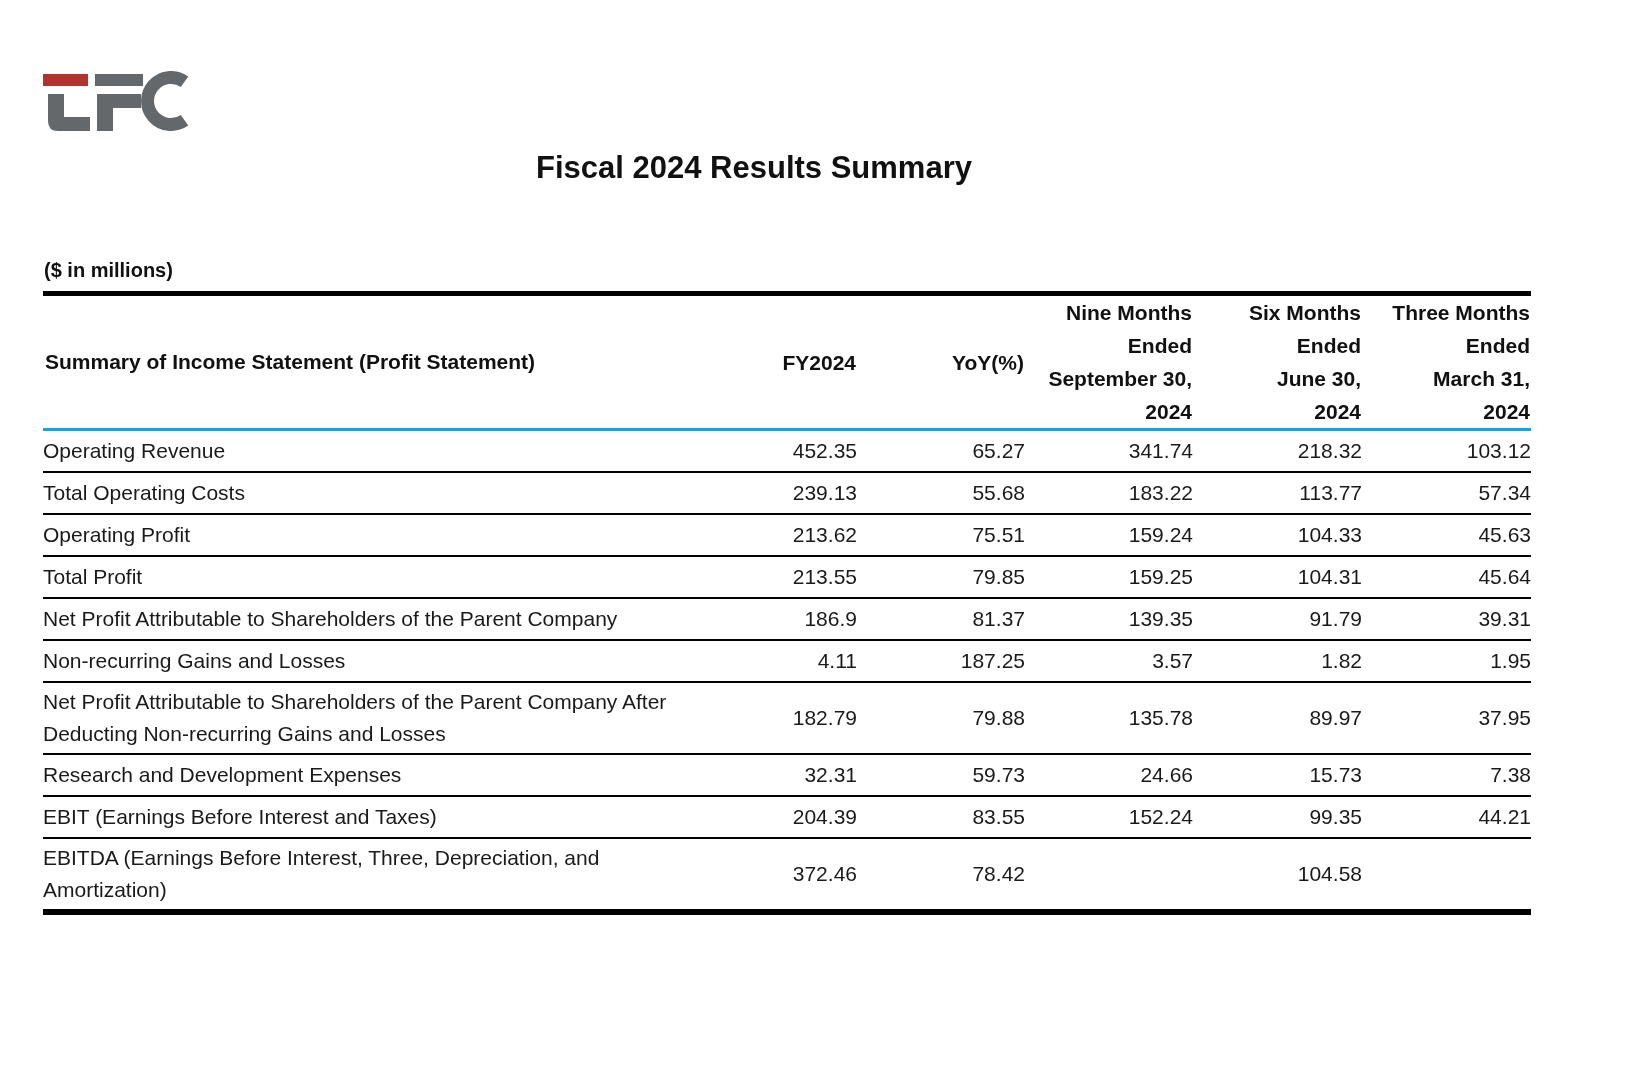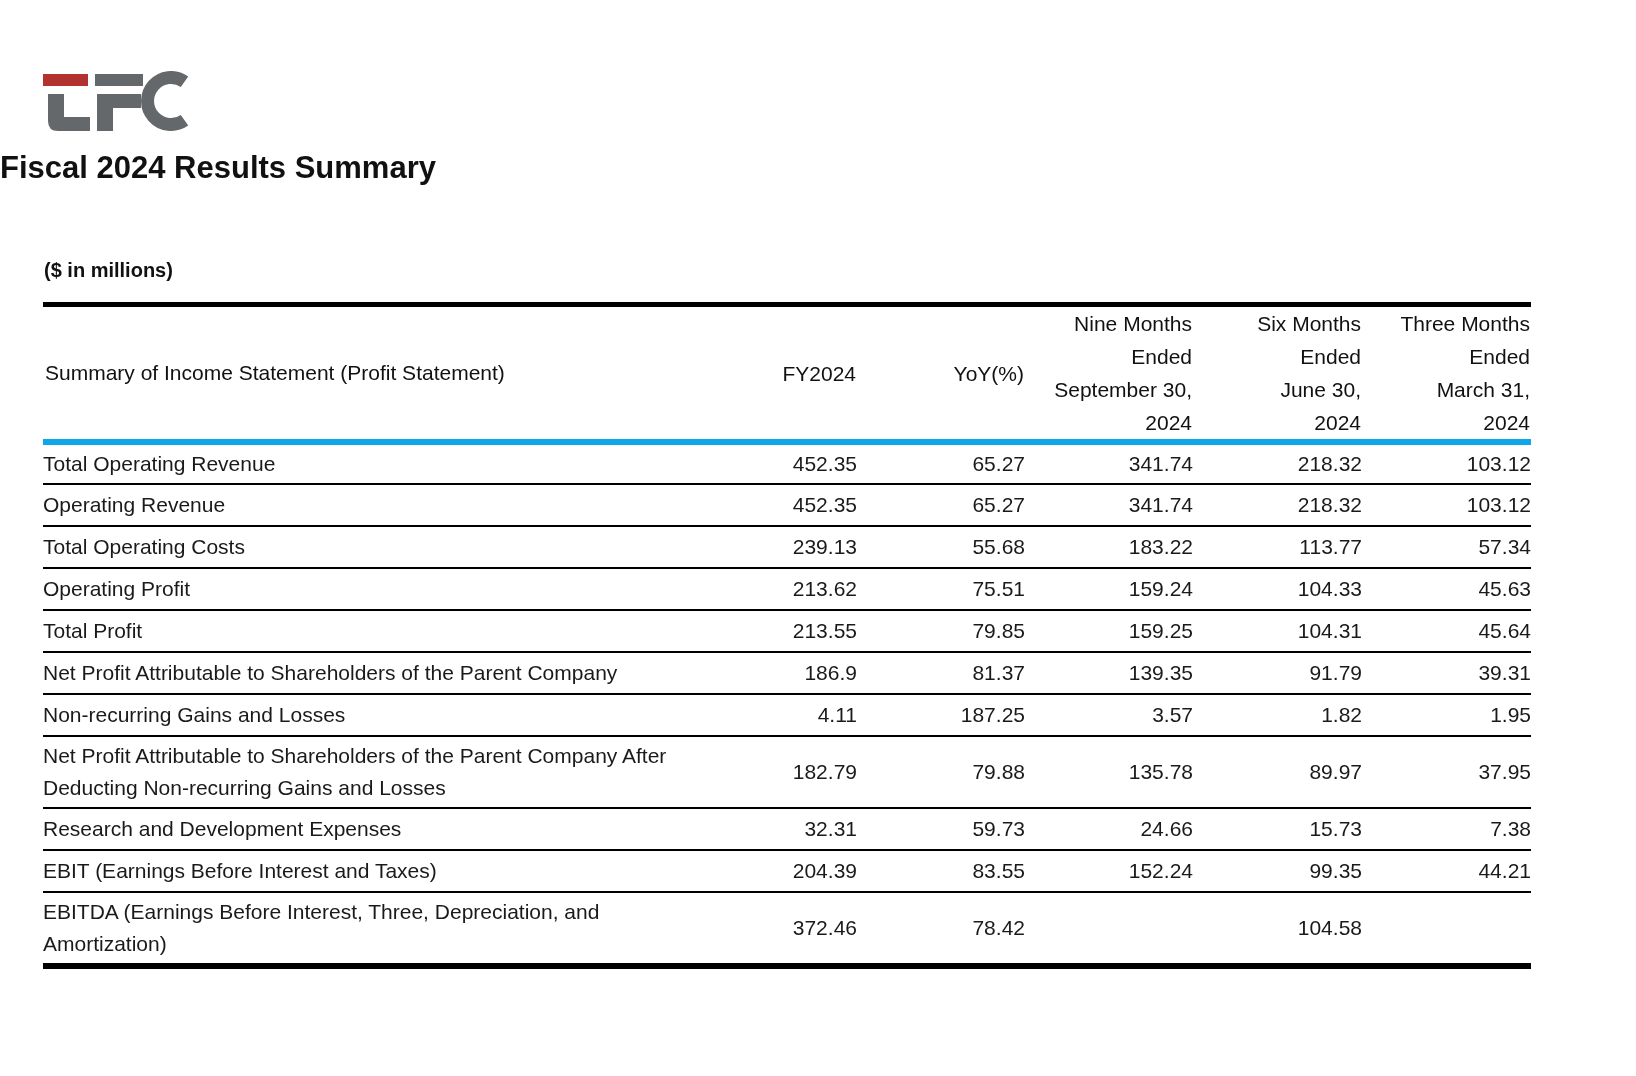--- a/index.html
+++ b/index.html
@@ -16,51 +16,51 @@
   .logo {
     position: absolute;
     left: 43px;
     top: 71px;
   }
   .title {
     position: absolute;
     top: 150px;
     left: 0;
     width: 1508px;
-    text-align: left;
+    text-align: center;
     font-size: 31px;
     font-weight: 700;
     color: #111111;
   }
   .content {
     position: absolute;
     left: 43px;
     top: 259px;
     width: 1488px;
   }
   .units {
     font-size: 20px;
     font-weight: 700;
     color: #111111;
     padding-left: 1px;
-    margin-bottom: 20px;
+    margin-bottom: 9px;
   }
   table.stmt {
     width: 1488px;
     border-collapse: collapse;
     table-layout: fixed;
     border-top: 5px solid #000000;
     font-size: 21px;
     color: #1a1a1a;
   }
   table.stmt thead th {
-    border-bottom: 6px solid #0ea5e9;
+    border-bottom: 3px solid #0ea5e9;
     height: 130px;
     vertical-align: middle;
-    font-weight: 400;
+    font-weight: 700;
     color: #111111;
   }
   th.h-label { text-align: left; padding-left: 2px; }
   th.h-num   { text-align: right; padding-right: 1px; }
   th.h-num .hline { display: block; text-align: right; line-height: 33px; white-space: nowrap; }
   table.stmt tbody td {
     border-bottom: 2px solid #000000;
     height: 42px;
     padding: 3px 0;
     line-height: 32px;
@@ -121,28 +121,20 @@
           <th class="h-num">
               <div class="hline">Three Months</div>
               <div class="hline">Ended</div>
               <div class="hline">March 31,</div>
               <div class="hline">2024</div>
             </th>
         </tr>
       </thead>
       <tbody>
           <tr>
-            <td class="c-label">Total Operating Revenue</td>
-            <td class="c-num">452.35</td>
-            <td class="c-num">65.27</td>
-            <td class="c-num">341.74</td>
-            <td class="c-num">218.32</td>
-            <td class="c-num">103.12</td>
-          </tr>
-          <tr>
             <td class="c-label">Operating Revenue</td>
             <td class="c-num">452.35</td>
             <td class="c-num">65.27</td>
             <td class="c-num">341.74</td>
             <td class="c-num">218.32</td>
             <td class="c-num">103.12</td>
           </tr>
           <tr>
             <td class="c-label">Total Operating Costs</td>
             <td class="c-num">239.13</td>

